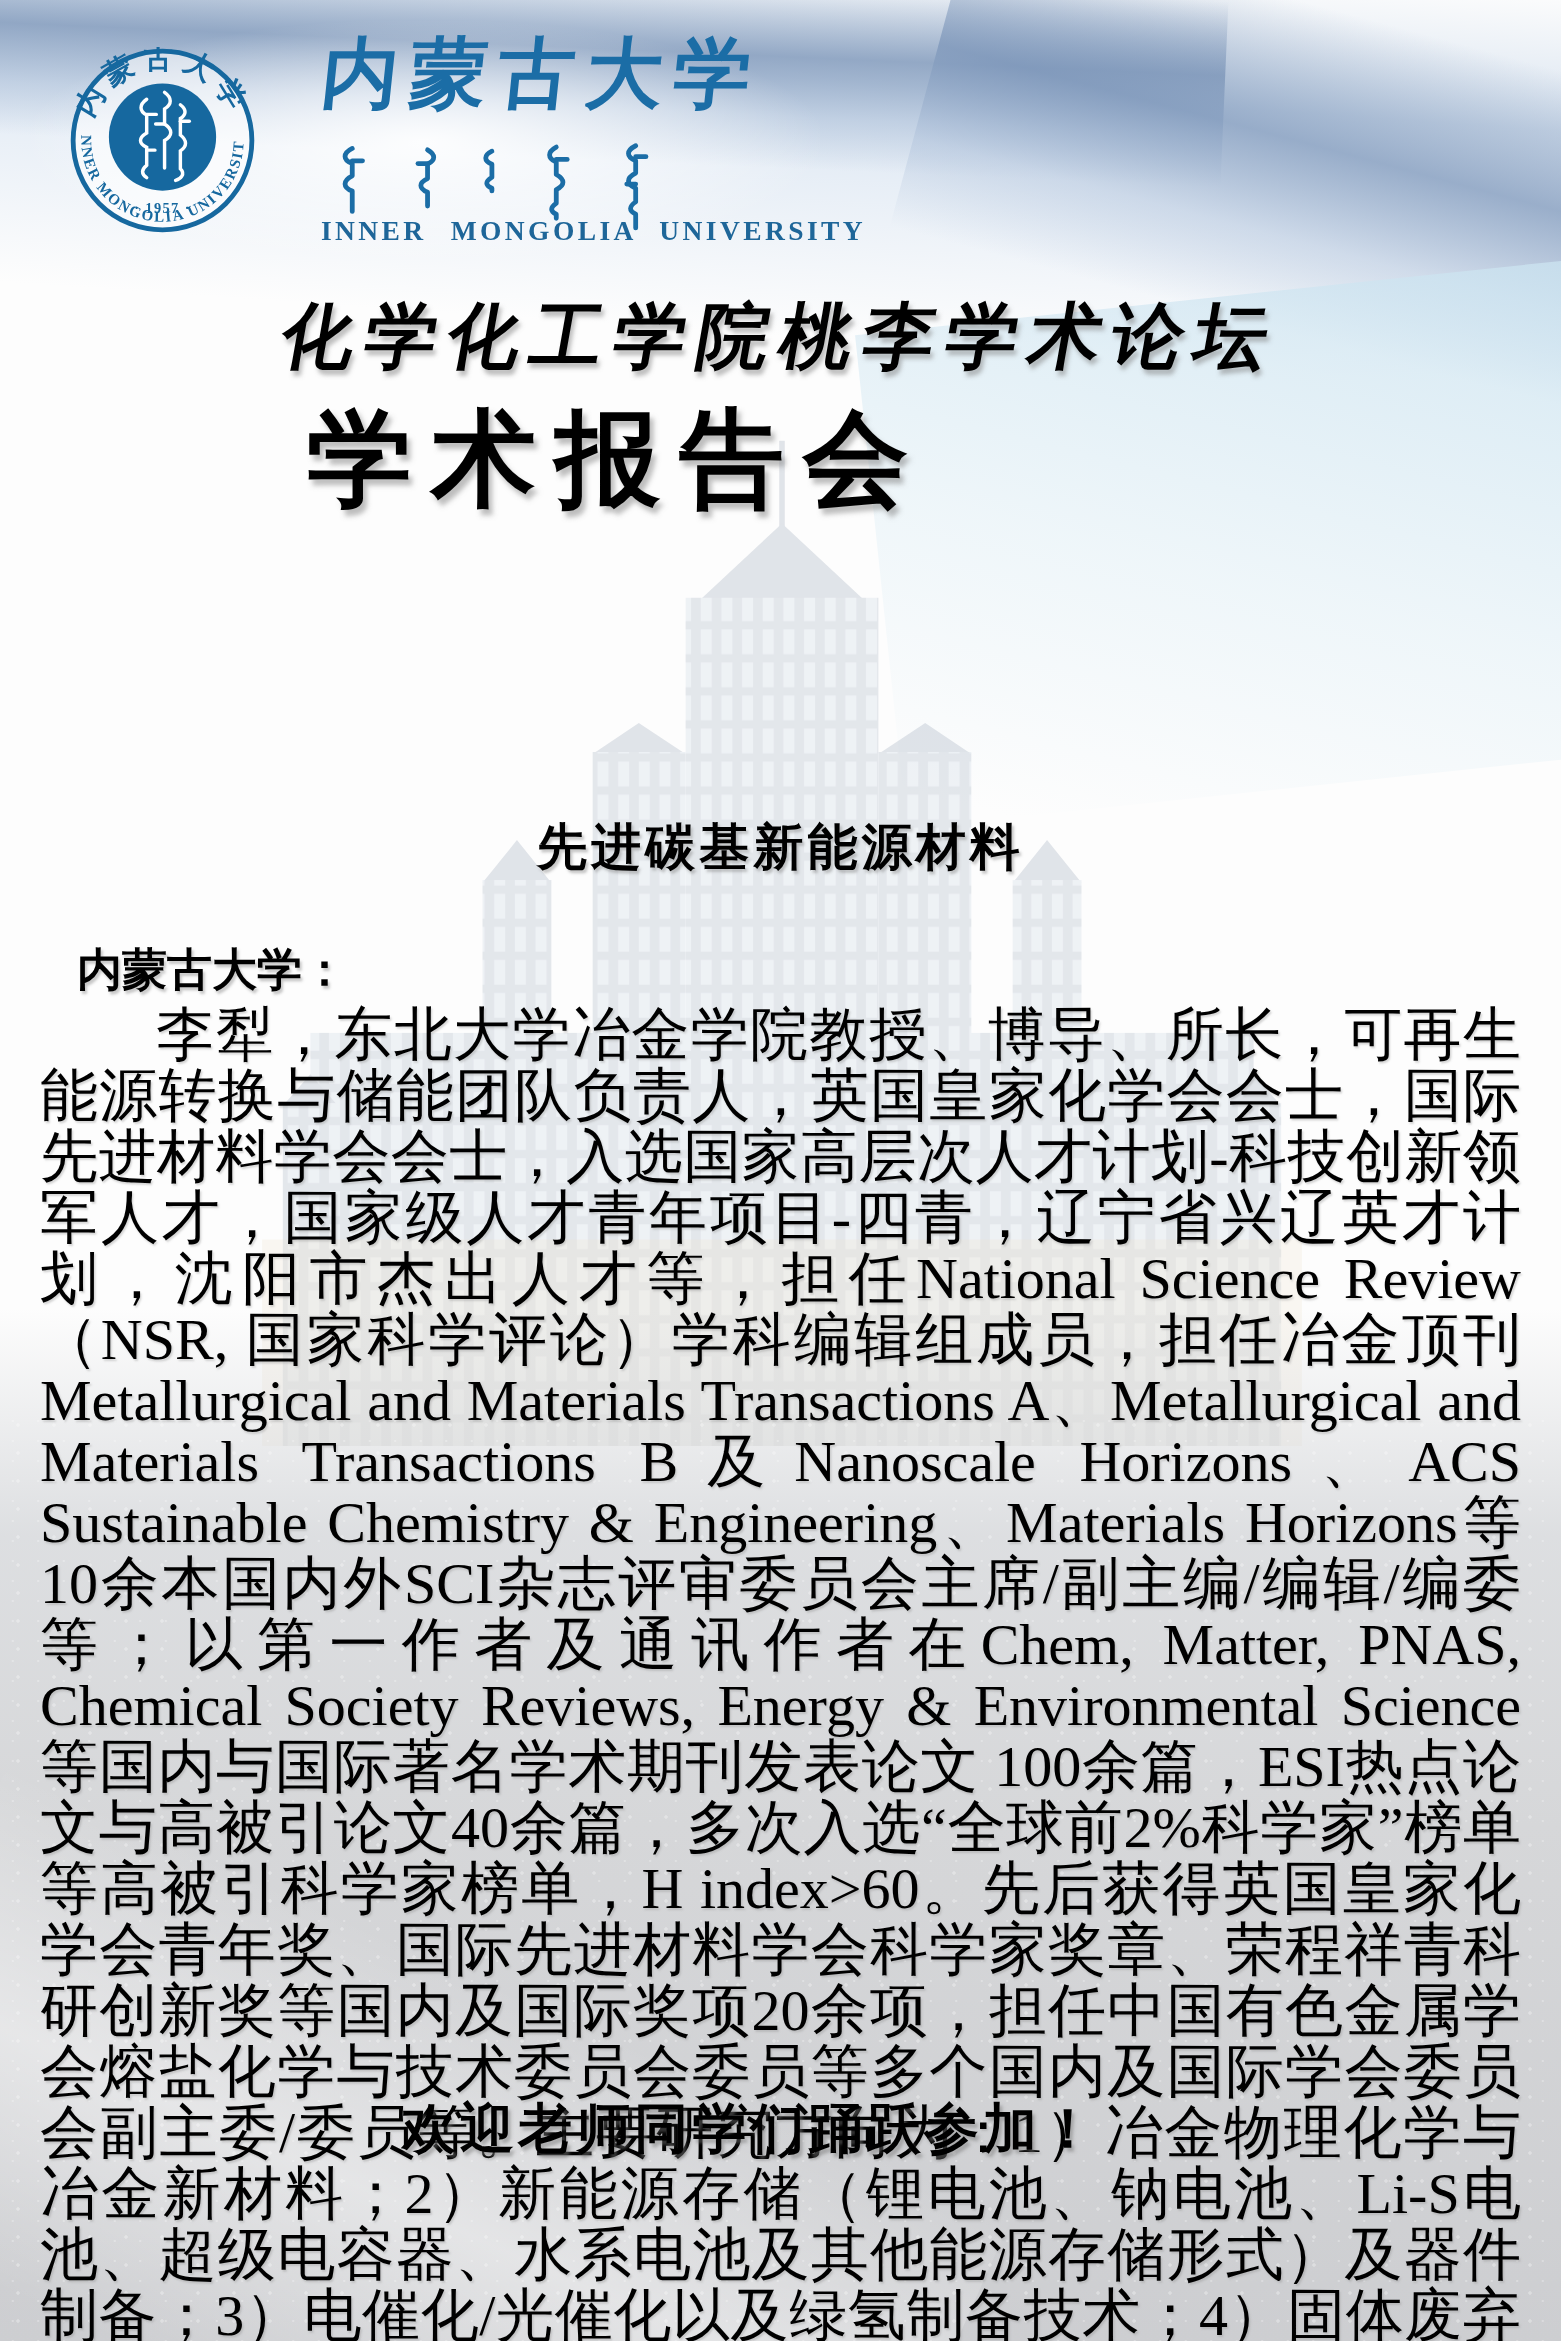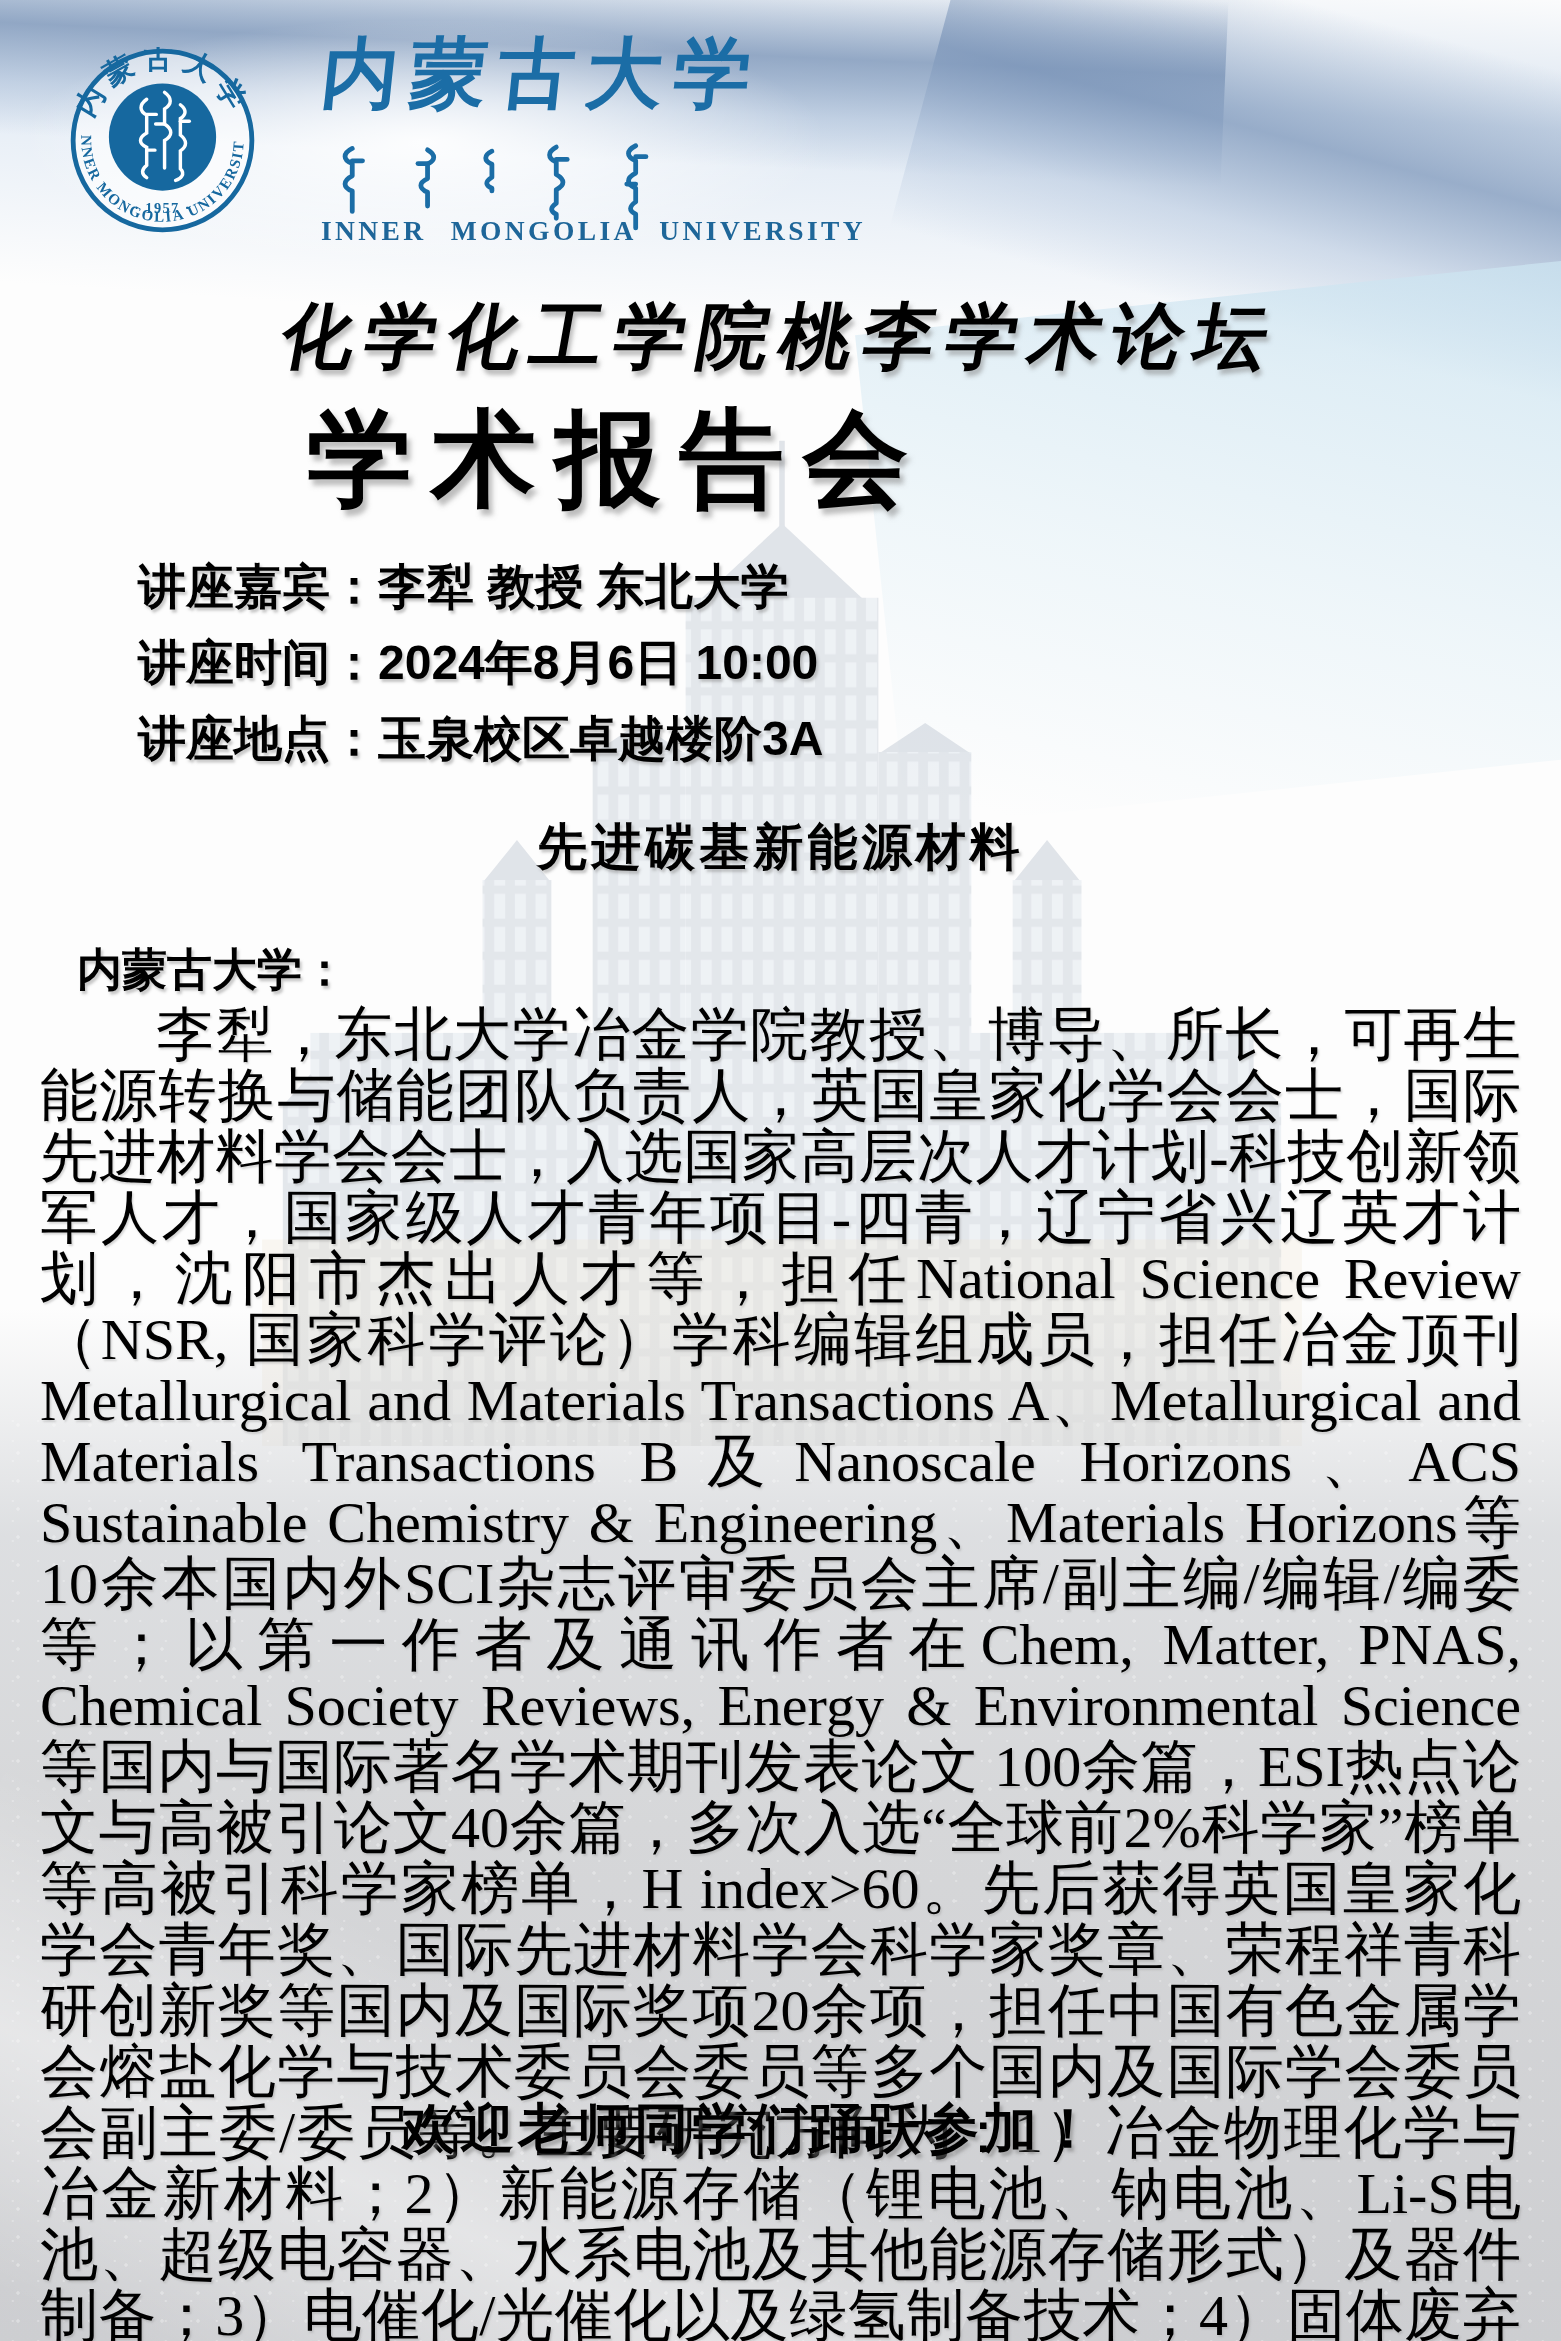--- a/index.html
+++ b/index.html
@@ -161,31 +161,20 @@
           <path d="M432,20 h15"></path>
           <path d="M432,60 h-13"></path>
       </g>
     </svg>
 
     <div class="uni-en">INNER  MONGOLIA  UNIVERSITY</div>
 
     <div class="forum-title">化学化工学院桃李学术论坛</div>
     <div class="event-title">学术报告会</div>
 
-    <div class="info">
-      <div class="info-row">
-        <span>讲座嘉宾：</span><span>李犁 教授 东北大学</span>
-      </div>
-      <div class="info-row">
-        <span>讲座时间：</span><span>2024年8月6日 10:00</span>
-      </div>
-      <div class="info-row">
-        <span>讲座地点：</span><span>玉泉校区卓越楼阶3A</span>
-      </div>
-    </div>
 
     <div class="lecture-title">先进碳基新能源材料</div>
 
     <div class="bio-heading">内蒙古大学：</div>
     <p class="bio-text">李犁，东北大学冶金学院教授、博导、所长，可再生能源转换与储能团队负责人，英国皇家化学会会士，国际先进材料学会会士，入选国家高层次人才计划-科技创新领军人才，国家级人才青年项目-四青，辽宁省兴辽英才计划，沈阳市杰出人才等，担任National Science Review（NSR, 国家科学评论）学科编辑组成员，担任冶金顶刊Metallurgical and Materials Transactions A、Metallurgical and Materials Transactions B及Nanoscale Horizons、ACS Sustainable Chemistry &amp; Engineering、Materials Horizons等10余本国内外SCI杂志评审委员会主席/副主编/编辑/编委等；以第一作者及通讯作者在Chem, Matter, PNAS, Chemical Society Reviews, Energy &amp; Environmental Science等国内与国际著名学术期刊发表论文 100余篇，ESI热点论文与高被引论文40余篇，多次入选“全球前2%科学家”榜单等高被引科学家榜单，H index&gt;60。先后获得英国皇家化学会青年奖、国际先进材料学会科学家奖章、荣程祥青科研创新奖等国内及国际奖项20余项，担任中国有色金属学会熔盐化学与技术委员会委员等多个国内及国际学会委员会副主委/委员等。主要研究方向为：1）冶金物理化学与冶金新材料；2）新能源存储（锂电池、钠电池、Li-S电池、超级电容器、水系电池及其他能源存储形式）及器件制备；3）电催化/光催化以及绿氢制备技术；4）固体废弃物资源回收与利用等。</p>
 
     <div class="closing">欢迎老师同学们踊跃参加！</div>
   </div>
 </div>
 

